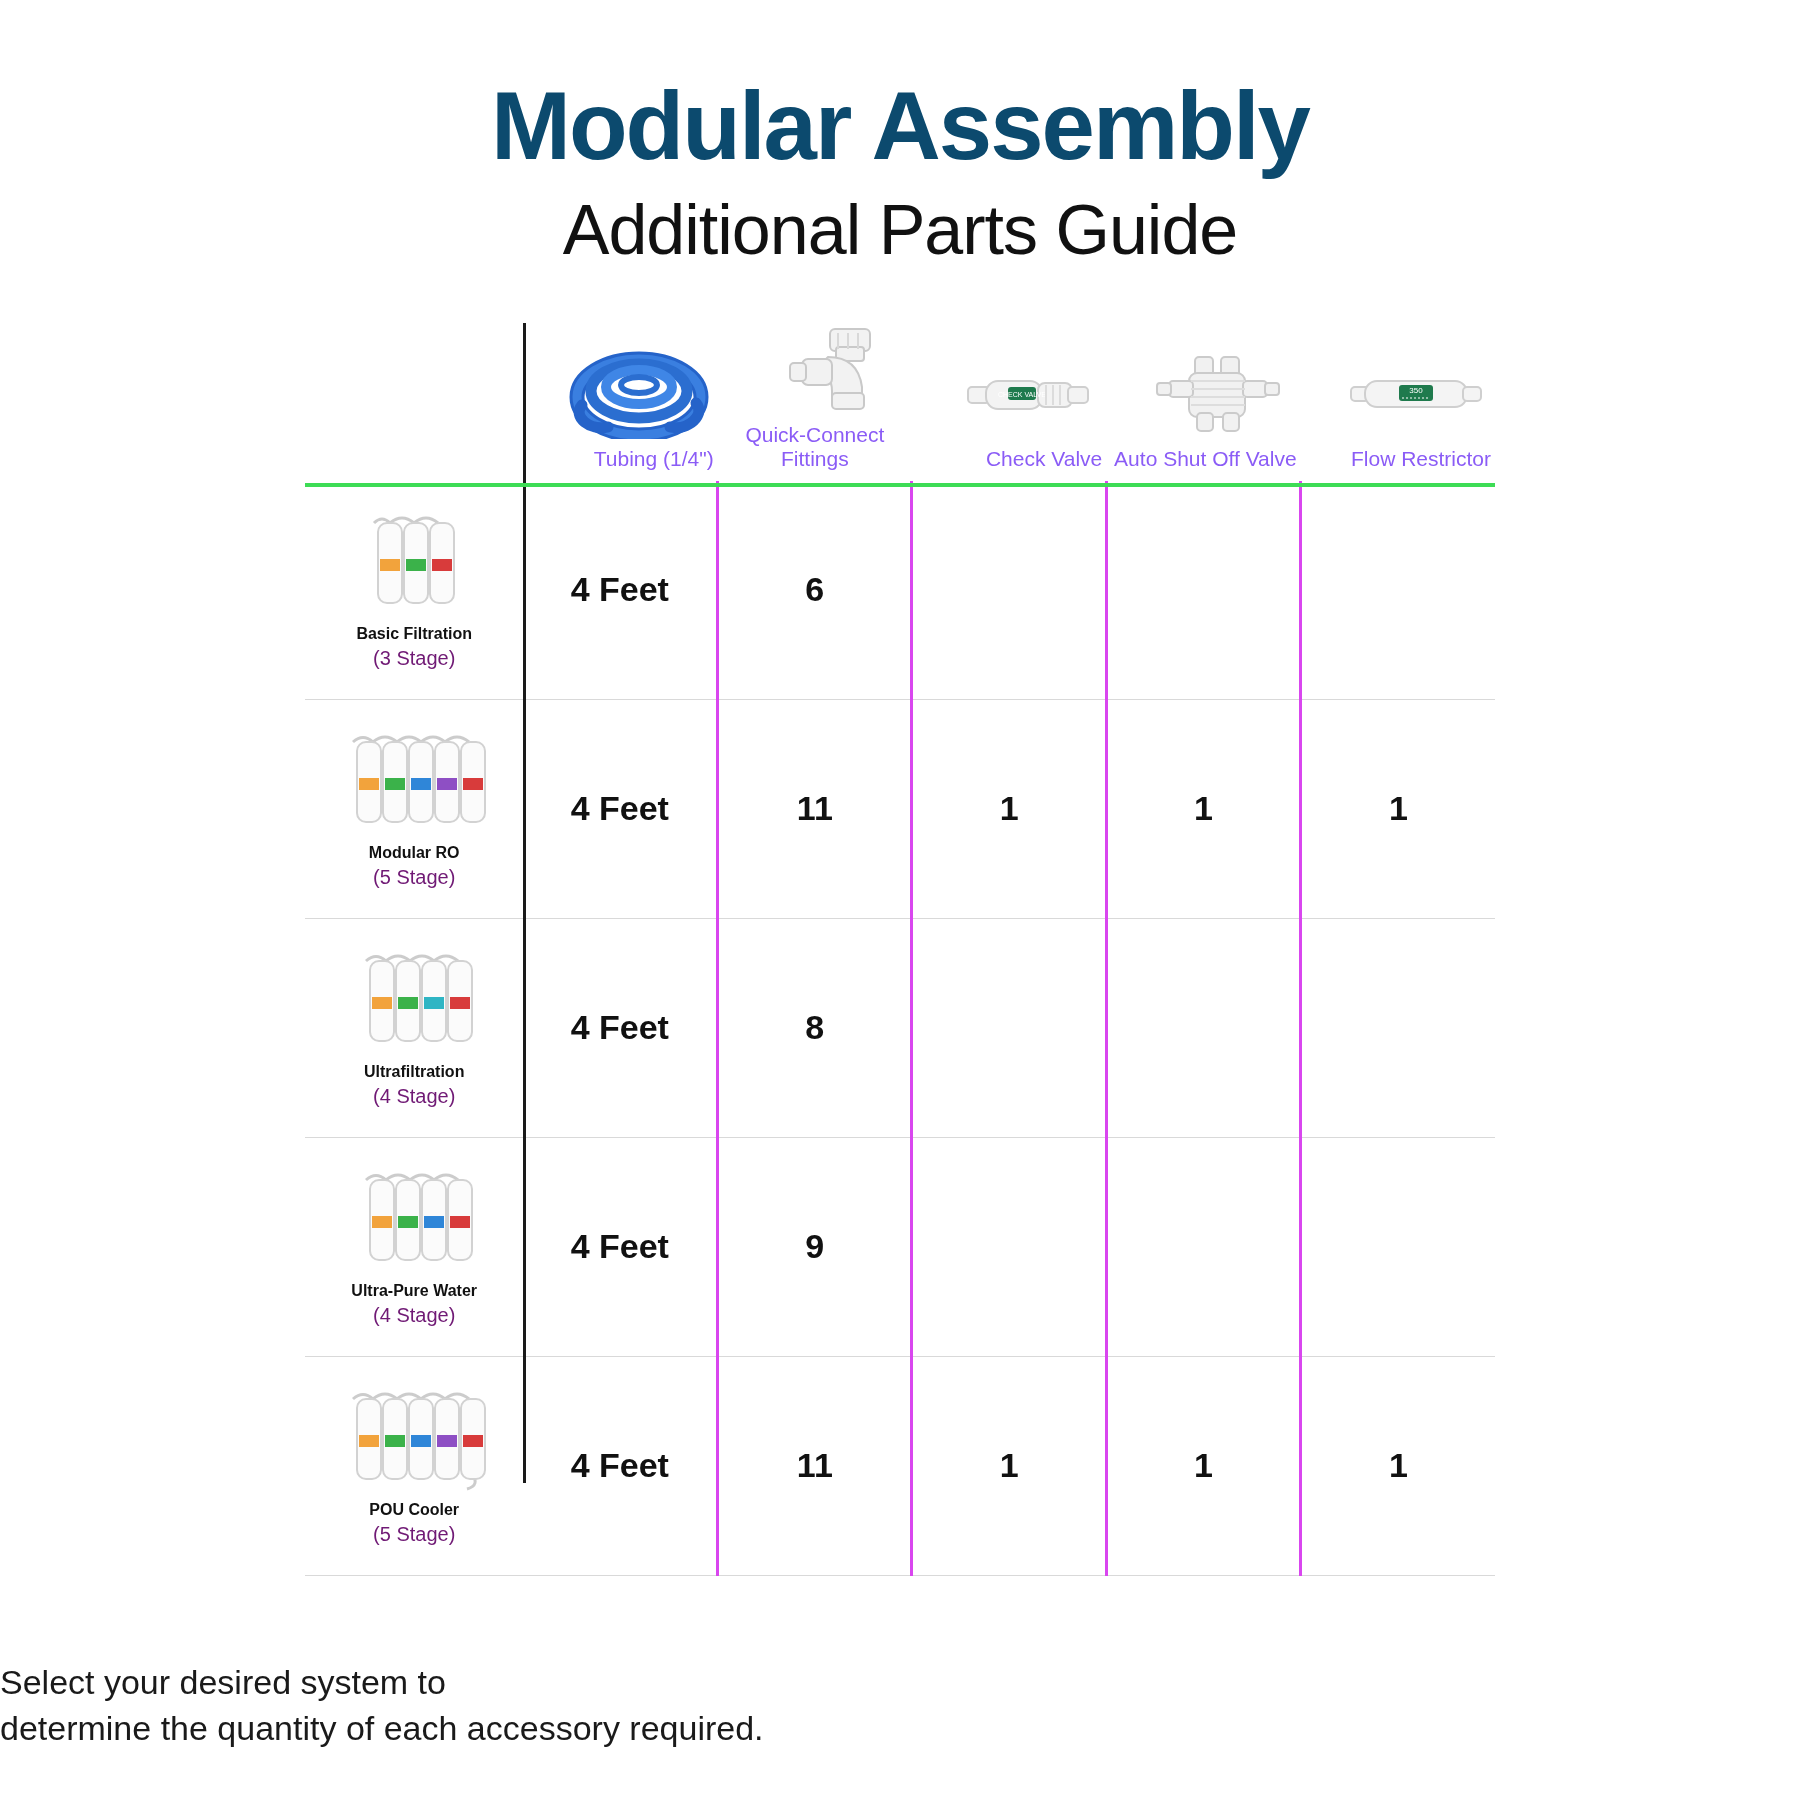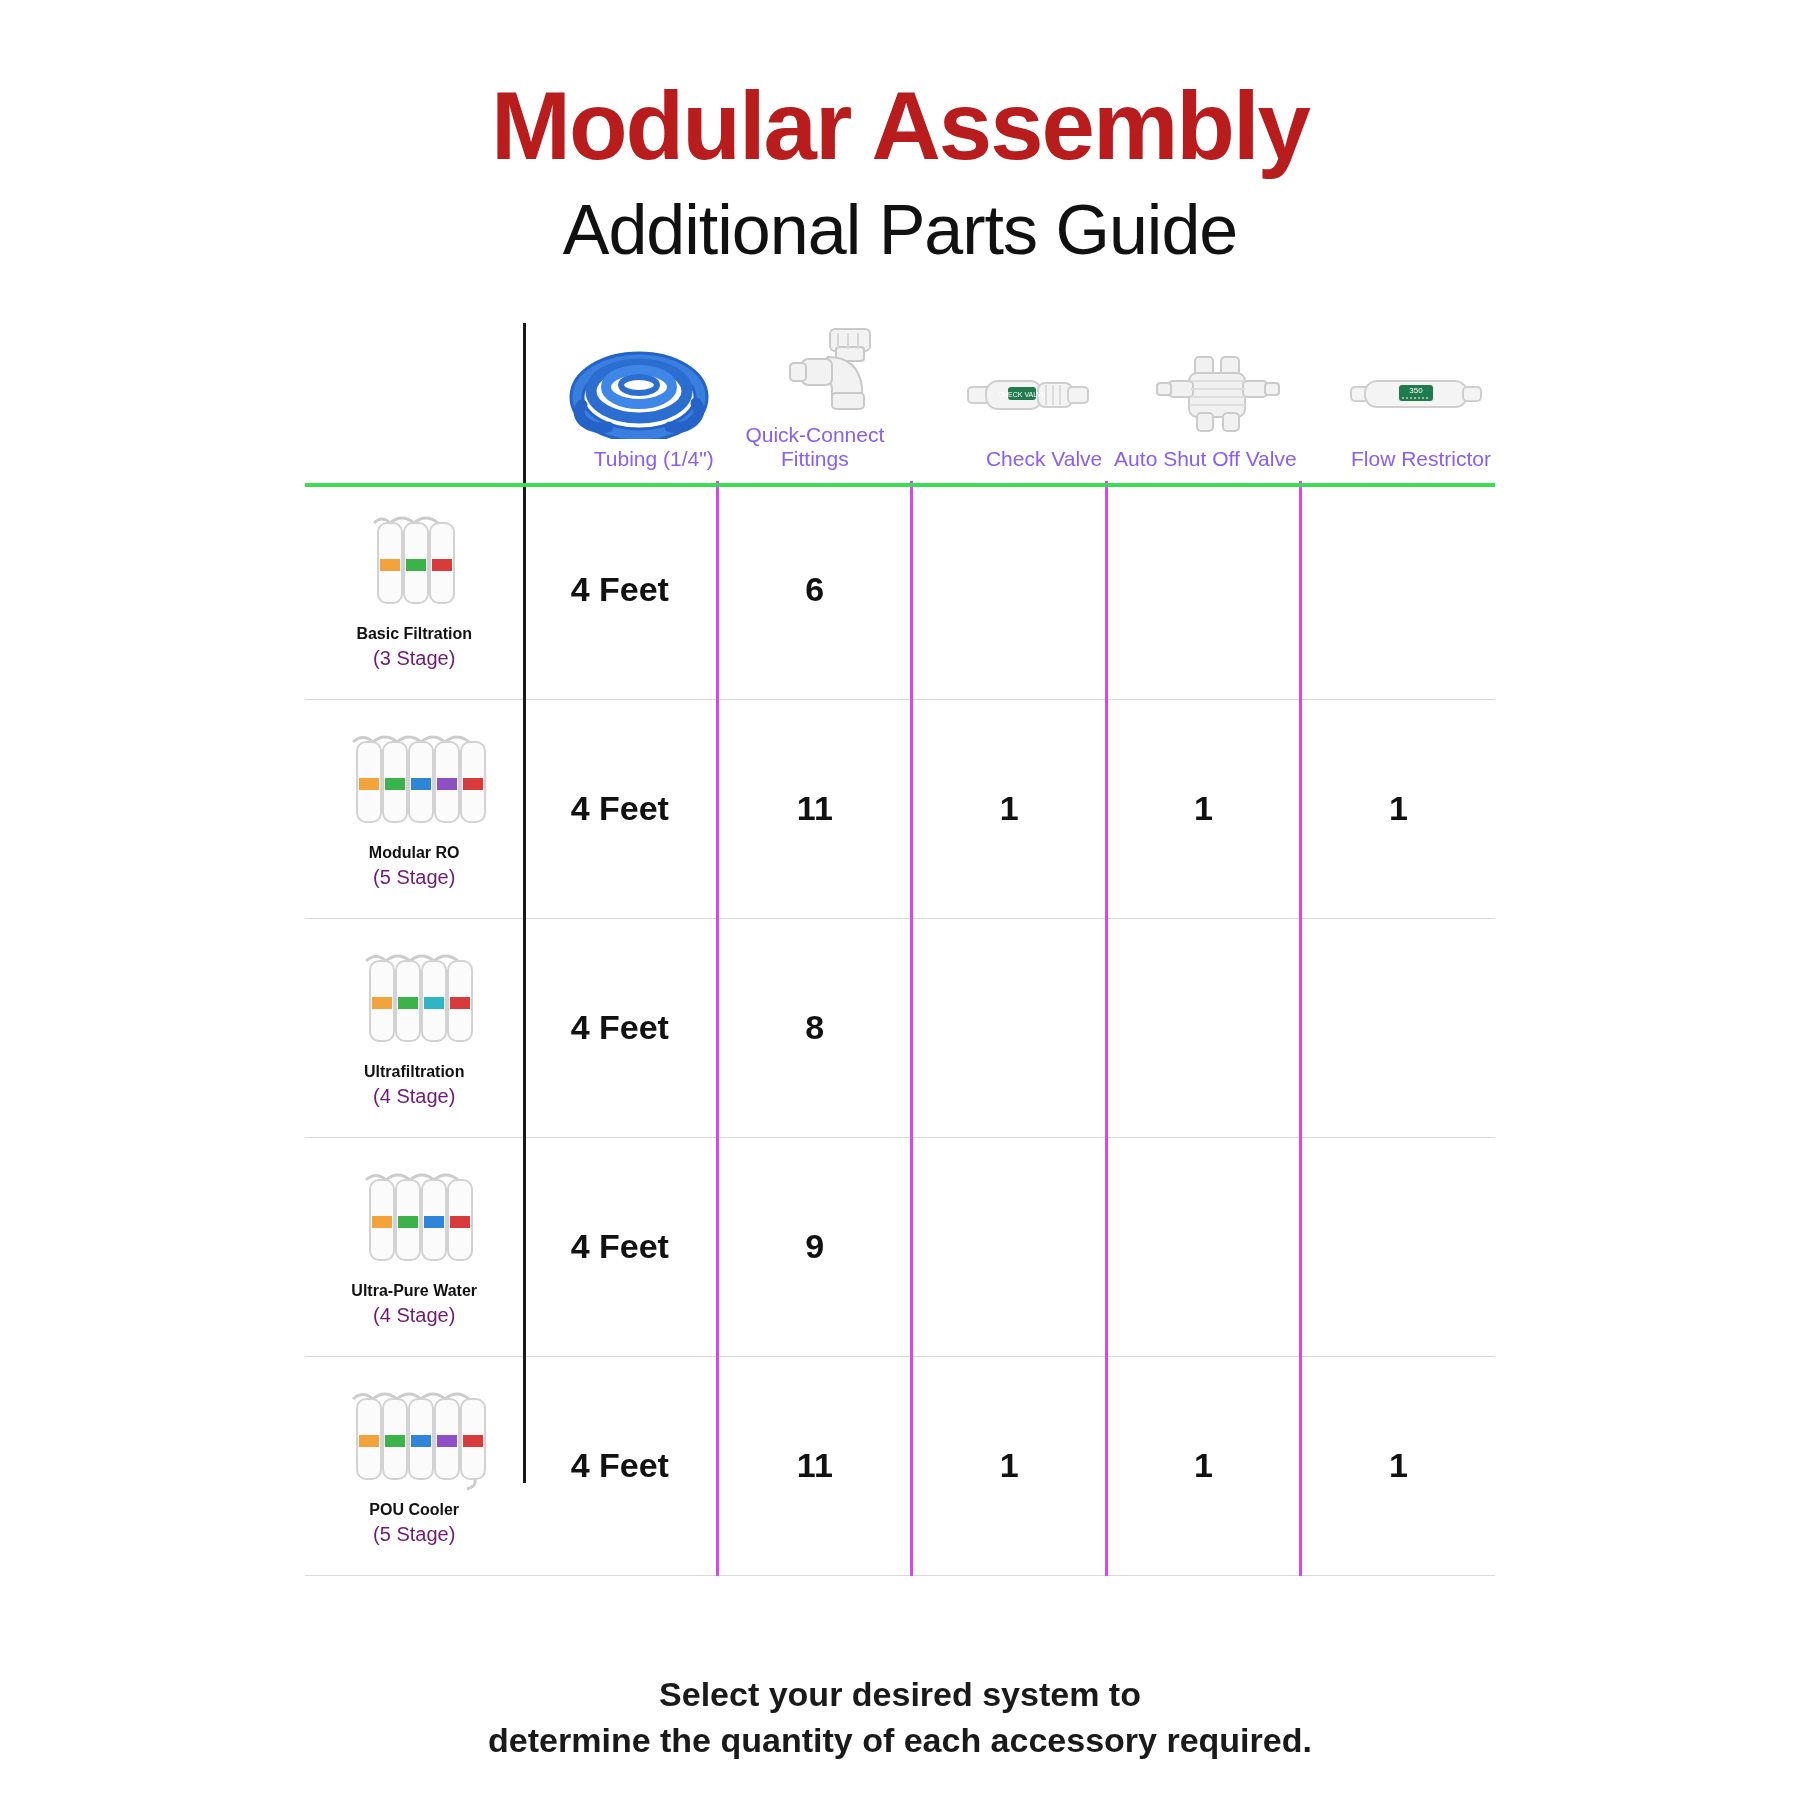--- a/index.html
+++ b/index.html
@@ -26,21 +26,21 @@
   
   .title-block {
     text-align: center;
     padding-top: 78px;
   }
   .title-main {
     font-size: 96px;
     font-weight: 700;
     letter-spacing: -2px;
     line-height: 1.0;
-    color: #b91c1c;
+    color: #0c4a6e;
   }
   .title-sub {
     font-size: 70px;
     font-weight: 400;
     letter-spacing: -1px;
     line-height: 1.15;
     color: #111111;
     margin-top: 16px;
   }
 
@@ -141,26 +141,25 @@
     color: #701a75;
     line-height: 1.2;
     margin-top: 3px;
   }
 
   
   .footer {
     position: absolute;
     left: 0;
     right: 0;
-    bottom: 36px;
-    text-align: center;
+    bottom: 48px;
+    text-align: left;
     font-size: 34px;
     line-height: 1.35;
     color: #1a1a1a;
-    font-weight: bold;
   }
 
   
   .art-svg { display: block; }
 </style>
 </head>
 <body>
 
 <div class="page">
 

